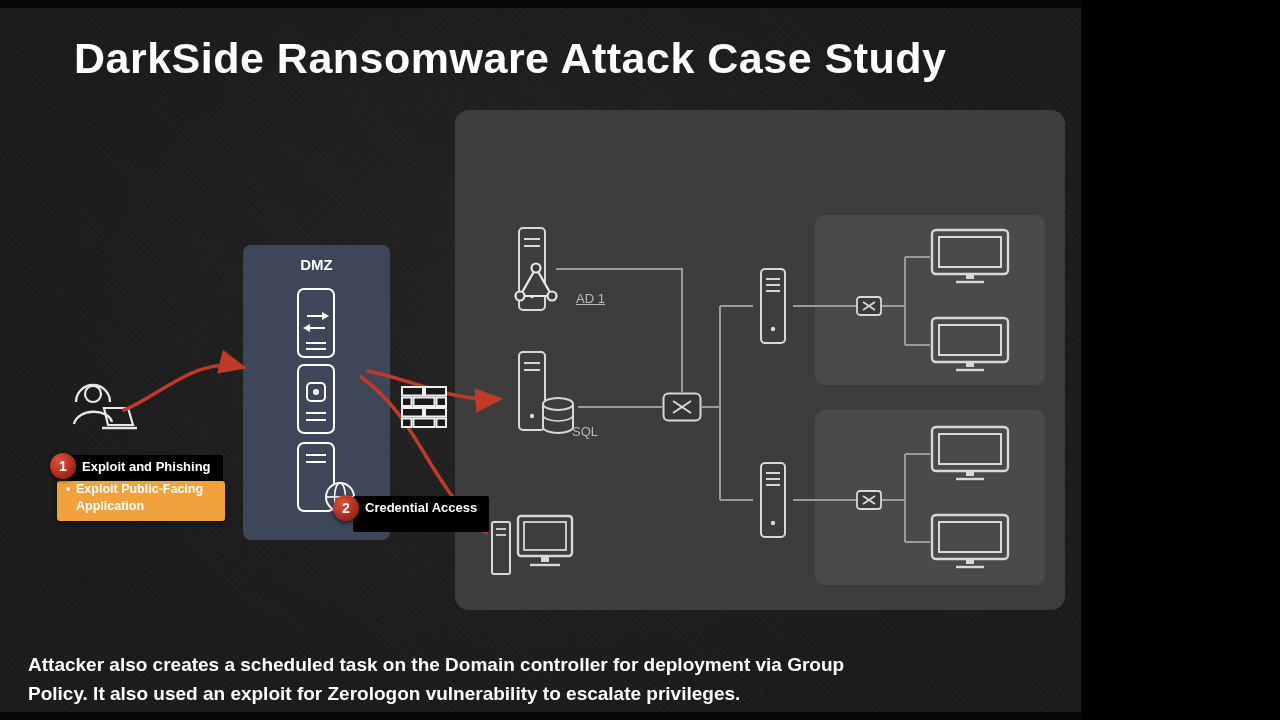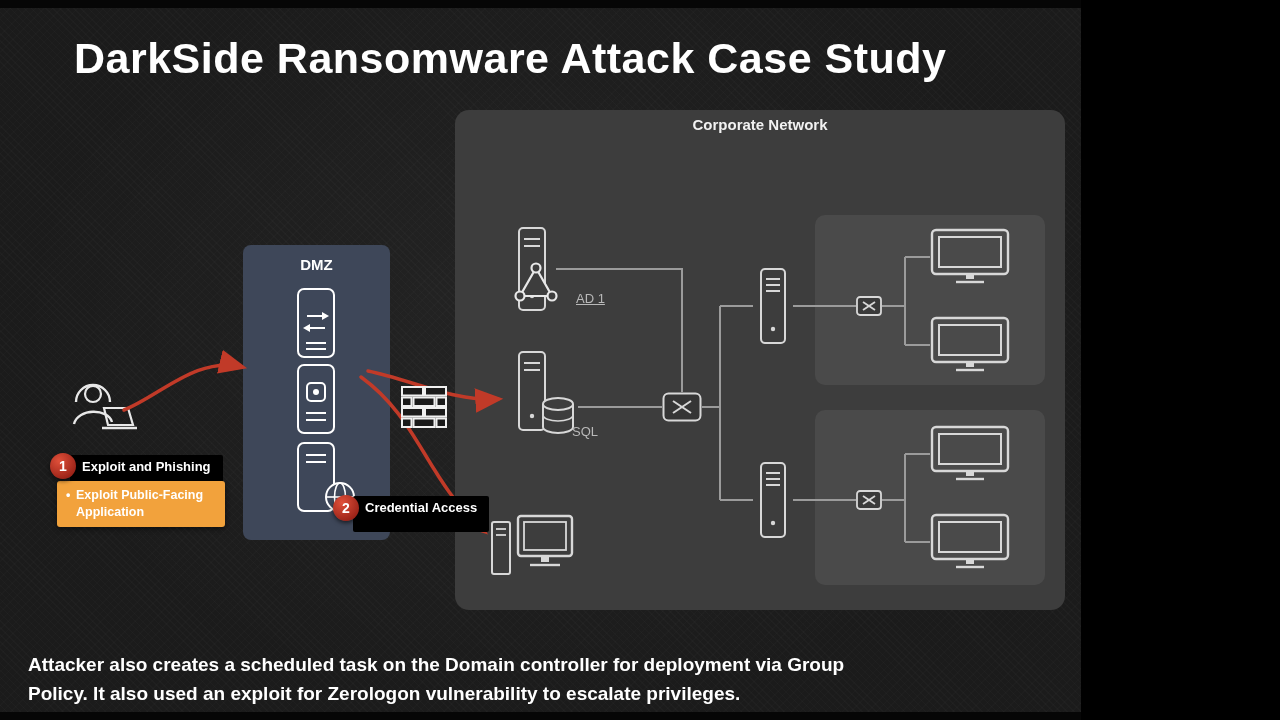--- a/index.html
+++ b/index.html
@@ -62,21 +62,21 @@
   .badge-1 { left:50px; top:453px; }
   .badge-2 { left:333px; top:495px; }
   .step-label {
     position:absolute; background:#000; color:#fff; font-size:13px; font-weight:bold;
     padding:4px 12px 17px 12px; z-index:6; white-space:nowrap; border-radius:2px;
   }
   .label-1 { left:70px; top:455px; }
   .label-2 { left:353px; top:496px; }
   .step-detail {
     position:absolute; background:#f2a23c; color:#fff; font-size:12.5px; font-weight:bold;
-    padding:6px 8px 6px 6px; z-index:6; border-radius:3px;
+    padding:0 8px 6px 6px; z-index:6; border-radius:3px;
     box-shadow:0 2px 5px rgba(0,0,0,0.5); line-height:1.35;
   }
   .detail-1 { left:57px; top:481px; width:168px; }
   .detail-2 { left:332px; top:522px; width:153px; }
   .step-detail ul { list-style:none; }
   .step-detail li { position:relative; padding-left:13px; }
   .step-detail li::before { content:"•"; position:absolute; left:3px; top:0; }
 
   .caption {
     position:absolute; left:28px; top:650px; width:880px;
@@ -93,21 +93,20 @@
 <body>
 
 <div class="slide">
 
   <div class="edge-bar edge-top"></div>
   <div class="edge-bar edge-bottom"></div>
 
   <h1 class="title">DarkSide Ransomware Attack Case Study</h1>
 
   <div class="corp-panel"></div>
-  <div class="corp-label">Corporate Network</div>
   <div class="subnet-panel subnet-top"></div>
   <div class="subnet-panel subnet-bottom"></div>
   <div class="dmz-panel"></div>
   <div class="dmz-label">DMZ</div>
 
   <svg class="overlay lines-layer" viewBox="0 0 1280 720">
     <g stroke="#9b9b9b" stroke-width="2" fill="none">
       <path d="M556 269 H682 V392"></path>
       <path d="M578 407 H662"></path>
       <path d="M702 407 H720"></path>

